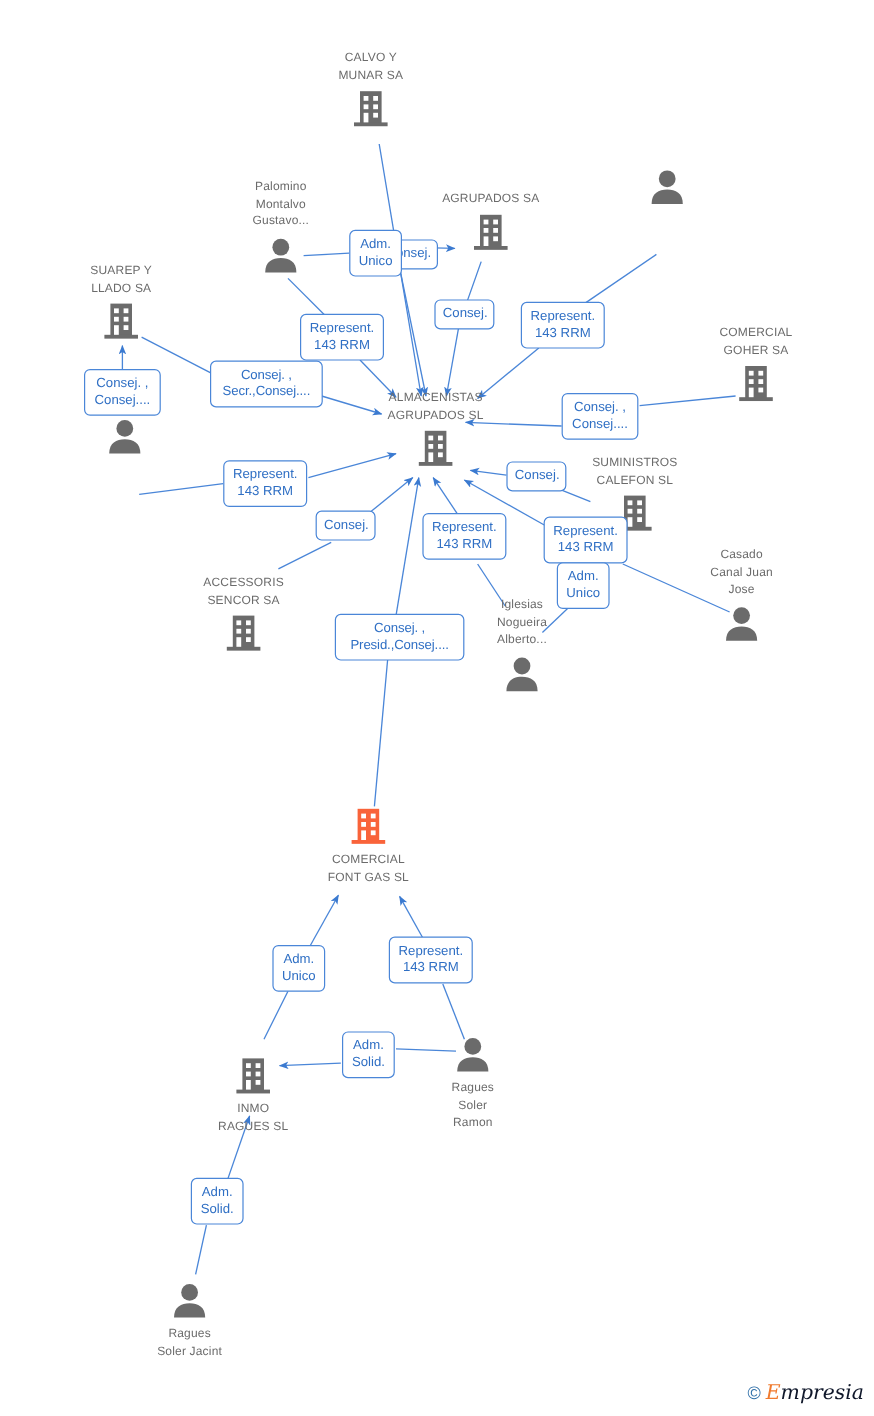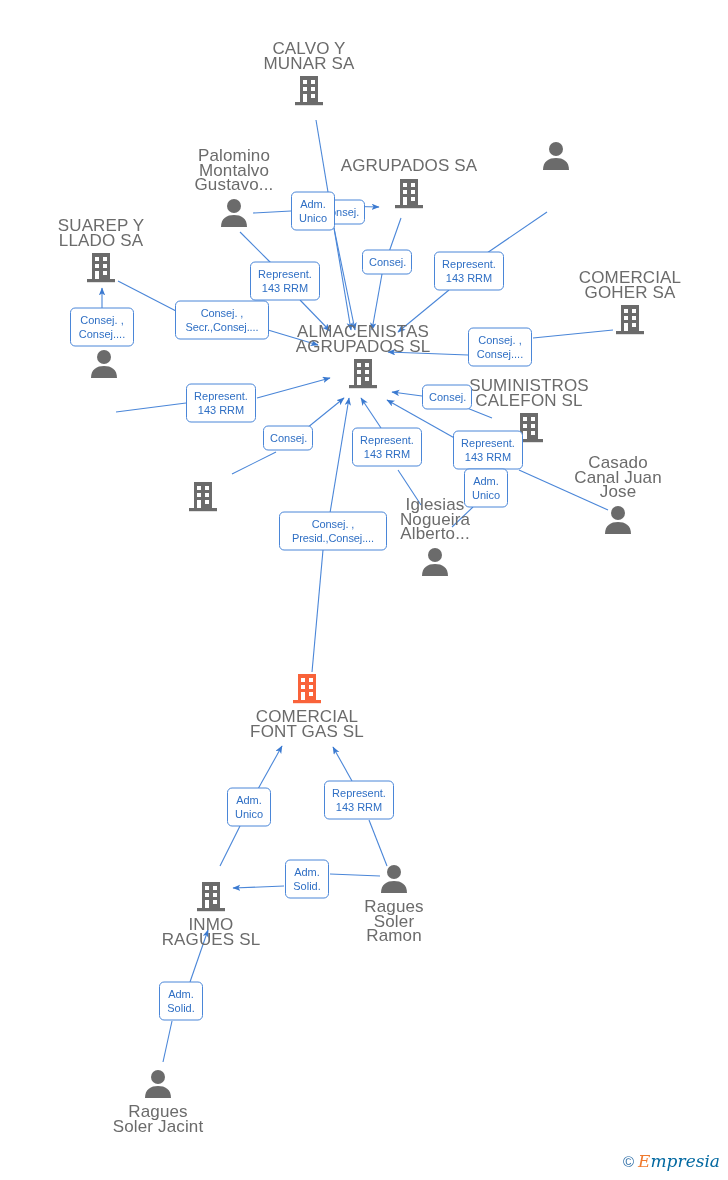--- a/index.html
+++ b/index.html
@@ -29,21 +29,21 @@
   .node {
     position: absolute;
     width: 150px;
     margin-left: -75px;
     text-align: center;
     pointer-events: auto;
   }
   .node .node-label {
     display: block;
     color: #6b6b6b;
-    font-size: 17px;
+    font-size: 10px;
     line-height: 14.5px;
     letter-spacing: 0.15px;
     white-space: pre-line;
   }
   .node .node-icon {
     display: block;
     margin: 0 auto;
     width: 36px;
     height: 36px;
   }
@@ -79,21 +79,21 @@
     font-size: 15px;
     line-height: 15px;
   }
   #watermark .wm-text {
     font-family: "DejaVu Serif", serif;
     font-style: italic;
     font-size: 17px;
     color: #f07a2e;
     line-height: 17px;
   }
-  #watermark .wm-text .wm-rest { color: #0369a1; }
+  #watermark .wm-text .wm-rest { color: #0f172a; }
 </style>
 </head>
 <body>
 
 <div id="graph-canvas">
 
   <svg id="edge-layer" viewBox="0 0 728 1180" width="728" height="1180">
     <defs>
       <marker id="arrowhead" markerWidth="9" markerHeight="9" refX="7.4" refY="3.2" orient="auto" markerUnits="userSpaceOnUse">
         <path d="M0,0 L8,3.2 L0,6.4 L2,3.2 Z" fill="#3b7ad0"></path>
@@ -270,20 +270,22 @@
         <rect x="12" y="7" width="4" height="4" fill="#ffffff"></rect>
         <rect x="20" y="7" width="4" height="4" fill="#ffffff"></rect>
         <rect x="12" y="14" width="4" height="4" fill="#ffffff"></rect>
         <rect x="20" y="14" width="4" height="4" fill="#ffffff"></rect>
         <rect x="12" y="21" width="4" height="8" fill="#ffffff"></rect>
         <rect x="20" y="21" width="4" height="4" fill="#ffffff"></rect>
       </svg>
     </div>
 
     <div class="node label-above" style="left:203px; top:479px;">
+      <span class="node-label">ACCESSORIS
+SENCOR SA</span>
       <svg class="node-icon" viewBox="0 0 36 36">
         <rect x="9" y="3" width="18" height="28" fill="#6b6b6b"></rect>
         <rect x="4" y="29" width="28" height="3.2" fill="#6b6b6b"></rect>
         <rect x="12" y="7" width="4" height="4" fill="#ffffff"></rect>
         <rect x="20" y="7" width="4" height="4" fill="#ffffff"></rect>
         <rect x="12" y="14" width="4" height="4" fill="#ffffff"></rect>
         <rect x="20" y="14" width="4" height="4" fill="#ffffff"></rect>
         <rect x="12" y="21" width="4" height="8" fill="#ffffff"></rect>
         <rect x="20" y="21" width="4" height="4" fill="#ffffff"></rect>
       </svg>

